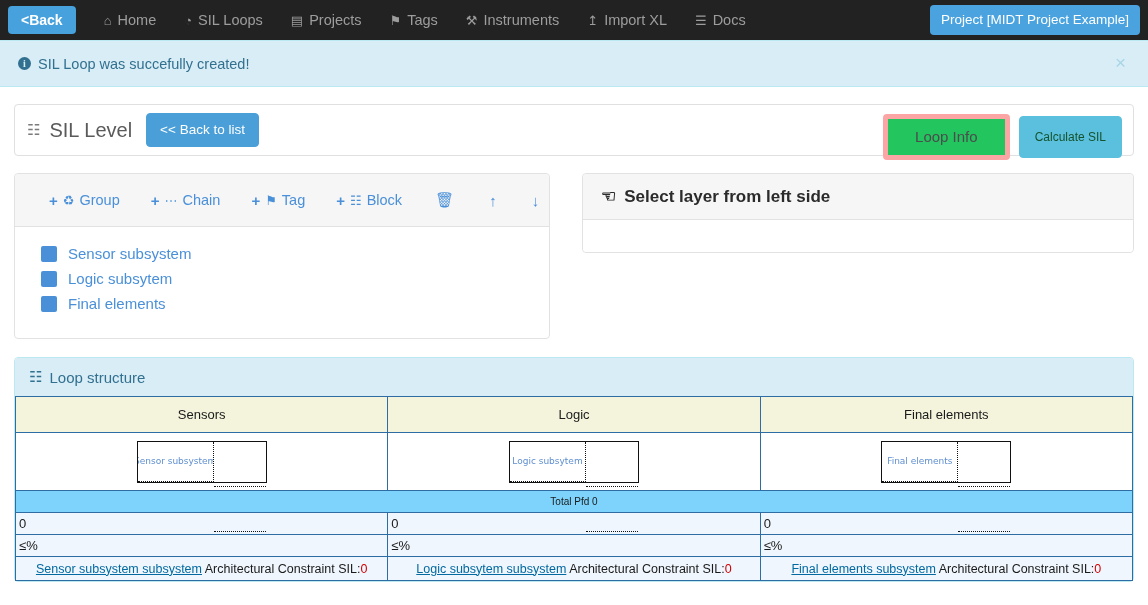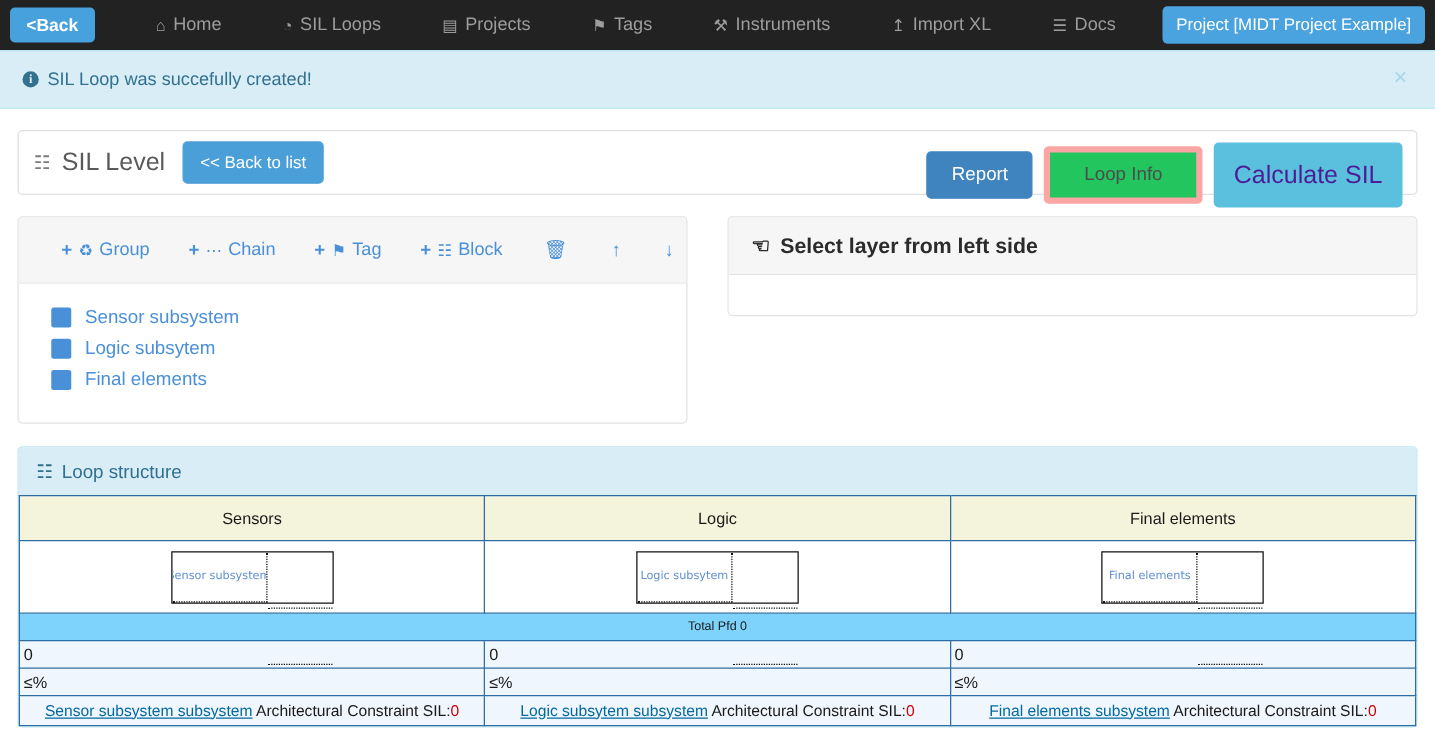--- a/index.html
+++ b/index.html
@@ -13,21 +13,20 @@
   }
 
   
   .navbar {
     height: 40px;
     background: #222222;
     display: flex;
     align-items: center;
     padding: 0 8px;
     position: relative;
-    gap: 21px;
   }
   .back-btn {
     background: #46a1dd;
     color: #ffffff;
     font-size: 14px;
     font-weight: bold;
     border: none;
     border-radius: 4px;
     padding: 7px 13px;
     margin-right: 14px;
@@ -122,21 +121,21 @@
     border: 1px solid transparent;
     white-space: nowrap;
   }
   .btn-back-list { background:#4a9fd8; color:#fff; font-weight:normal; border-color:#4a9fd8; }
   .head-actions {
     position: absolute; right: 11px; top: 9px;
     display: flex; gap: 9px; align-items: center;
   }
   .btn-report { background:#3f84bf; color:#fff; font-size:15px; padding:9px 19px; border-color:#3f84bf; }
   .btn-loopinfo { background:#22c55e; color:#4c4c4c; font-size:15px; padding:9px 27px; border:5px solid #fca5a5; }
-  .btn-calc { background:#5bc0de; color:#4c1d95; font-size:20px; padding:13px 15px; border-color:#5bc0de; }
+  .btn-calc { background:#5bc0de; color:#14532d; font-size:12px; padding:13px 15px; border-color:#5bc0de; }
 
   
   .content-row {
     display: flex;
     gap: 32px;
     margin: 17px 14px 0 14px;
   }
   .left-panel {
     width: 536px;
     border: 1px solid #e2e2e2;
@@ -350,21 +349,20 @@
   <button class="alert-close">×</button>
 </div>
 
 <div class="page-head">
   <div class="page-title">
     <span class="sitemap-ico">☷</span>
     <span>SIL Level</span>
   </div>
   <button class="btn btn-back-list">&lt;&lt; Back to list</button>
   <div class="head-actions">
-    <button class="btn btn-report">Report</button>
     <button class="btn btn-loopinfo">Loop Info</button>
     <button class="btn btn-calc">Calculate SIL</button>
   </div>
 </div>
 
 <div class="content-row">
 
   <div class="left-panel">
     <div class="toolbar">
       <button class="tool-btn">

